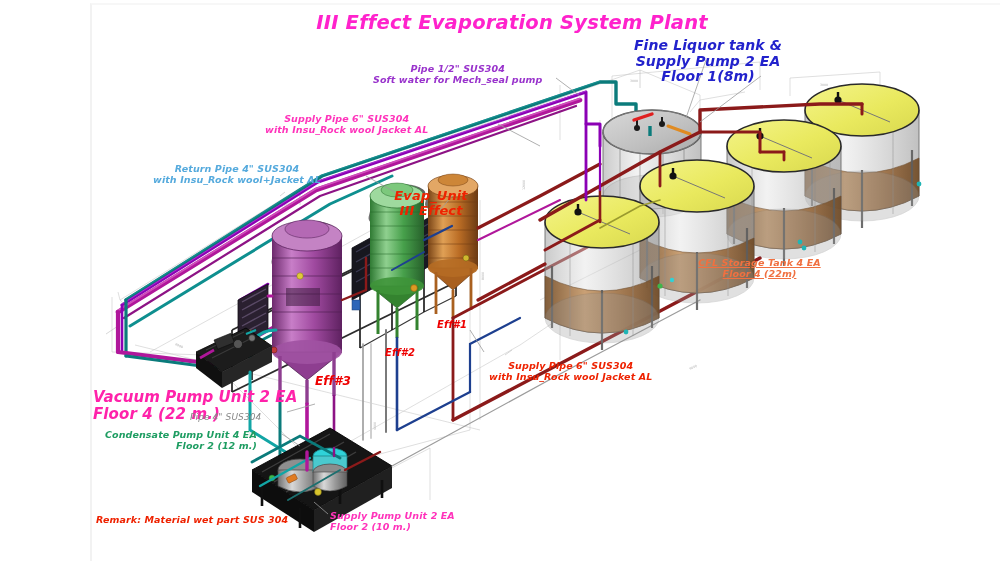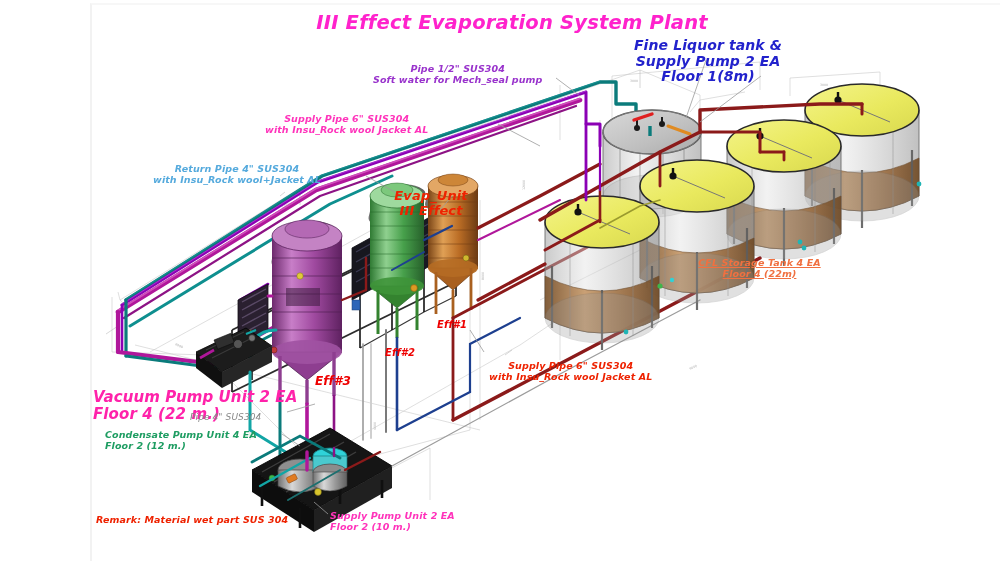--- a/index.html
+++ b/index.html
@@ -554,21 +554,21 @@
   <div class="lbl" style="left:315px;top:375px;color:#ee0000;font-size:12px;text-align:right;">Eff#3</div>
 
   <div class="lbl" style="left:489px;top:361px;color:#ee2200;font-size:9.5px;text-align:center;">Supply Pipe 6" SUS304
 with Insu_Rock wool Jacket AL</div>
 
   <div class="lbl" style="left:93px;top:389px;color:#ff22aa;font-size:15px;">Vacuum Pump Unit 2 EA
 Floor 4 (22 m.)</div>
 
   <div class="lbl" style="left:190px;top:412px;color:#888888;font-size:9px;font-style:italic;font-weight:normal;">Pipe 4" SUS304</div>
 
-  <div class="lbl" style="left:105px;top:430px;color:#1e9d62;font-size:9.5px;">Condensate Pump Unit 4 EA
+  <div class="lbl" style="left:105px;top:430px;color:#1e9d62;font-size:9.5px;text-align:right;">Condensate Pump Unit 4 EA
 Floor 2 (12 m.)</div>
 
   <div class="lbl" style="left:330px;top:511px;color:#ff33bb;font-size:9.5px;">Supply Pump Unit 2 EA
 Floor 2 (10 m.)</div>
 
   <div class="lbl" style="left:96px;top:515px;color:#ee2200;font-size:9.5px;">Remark: Material wet part SUS 304</div>
 
 </div>
 
 </body></html>

